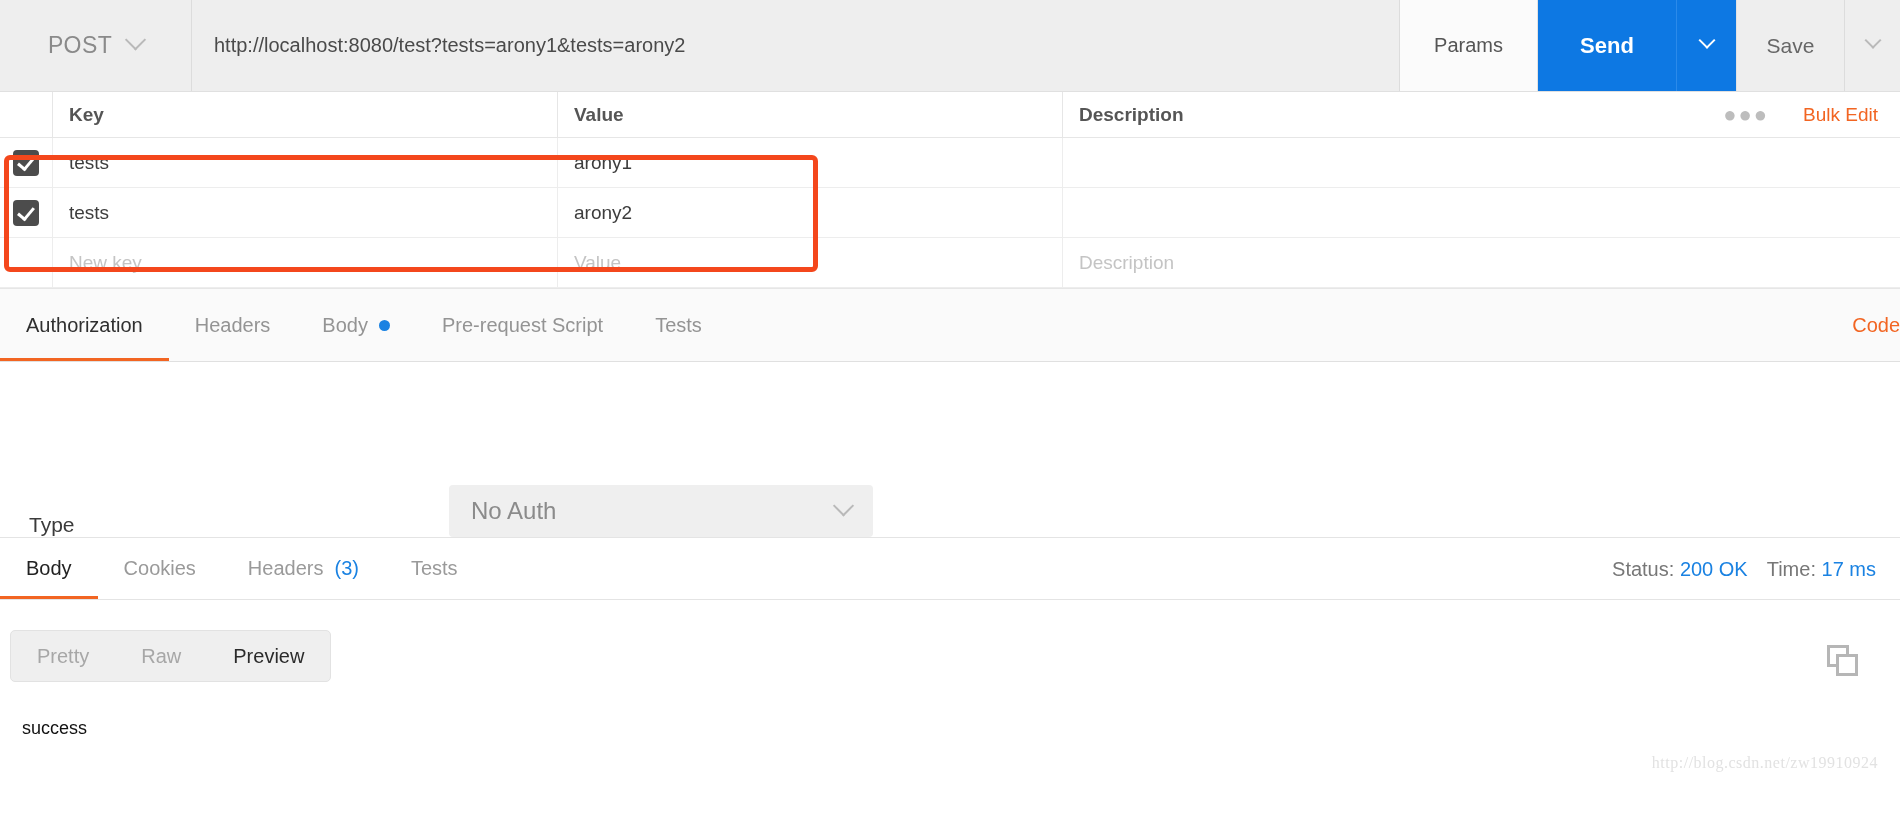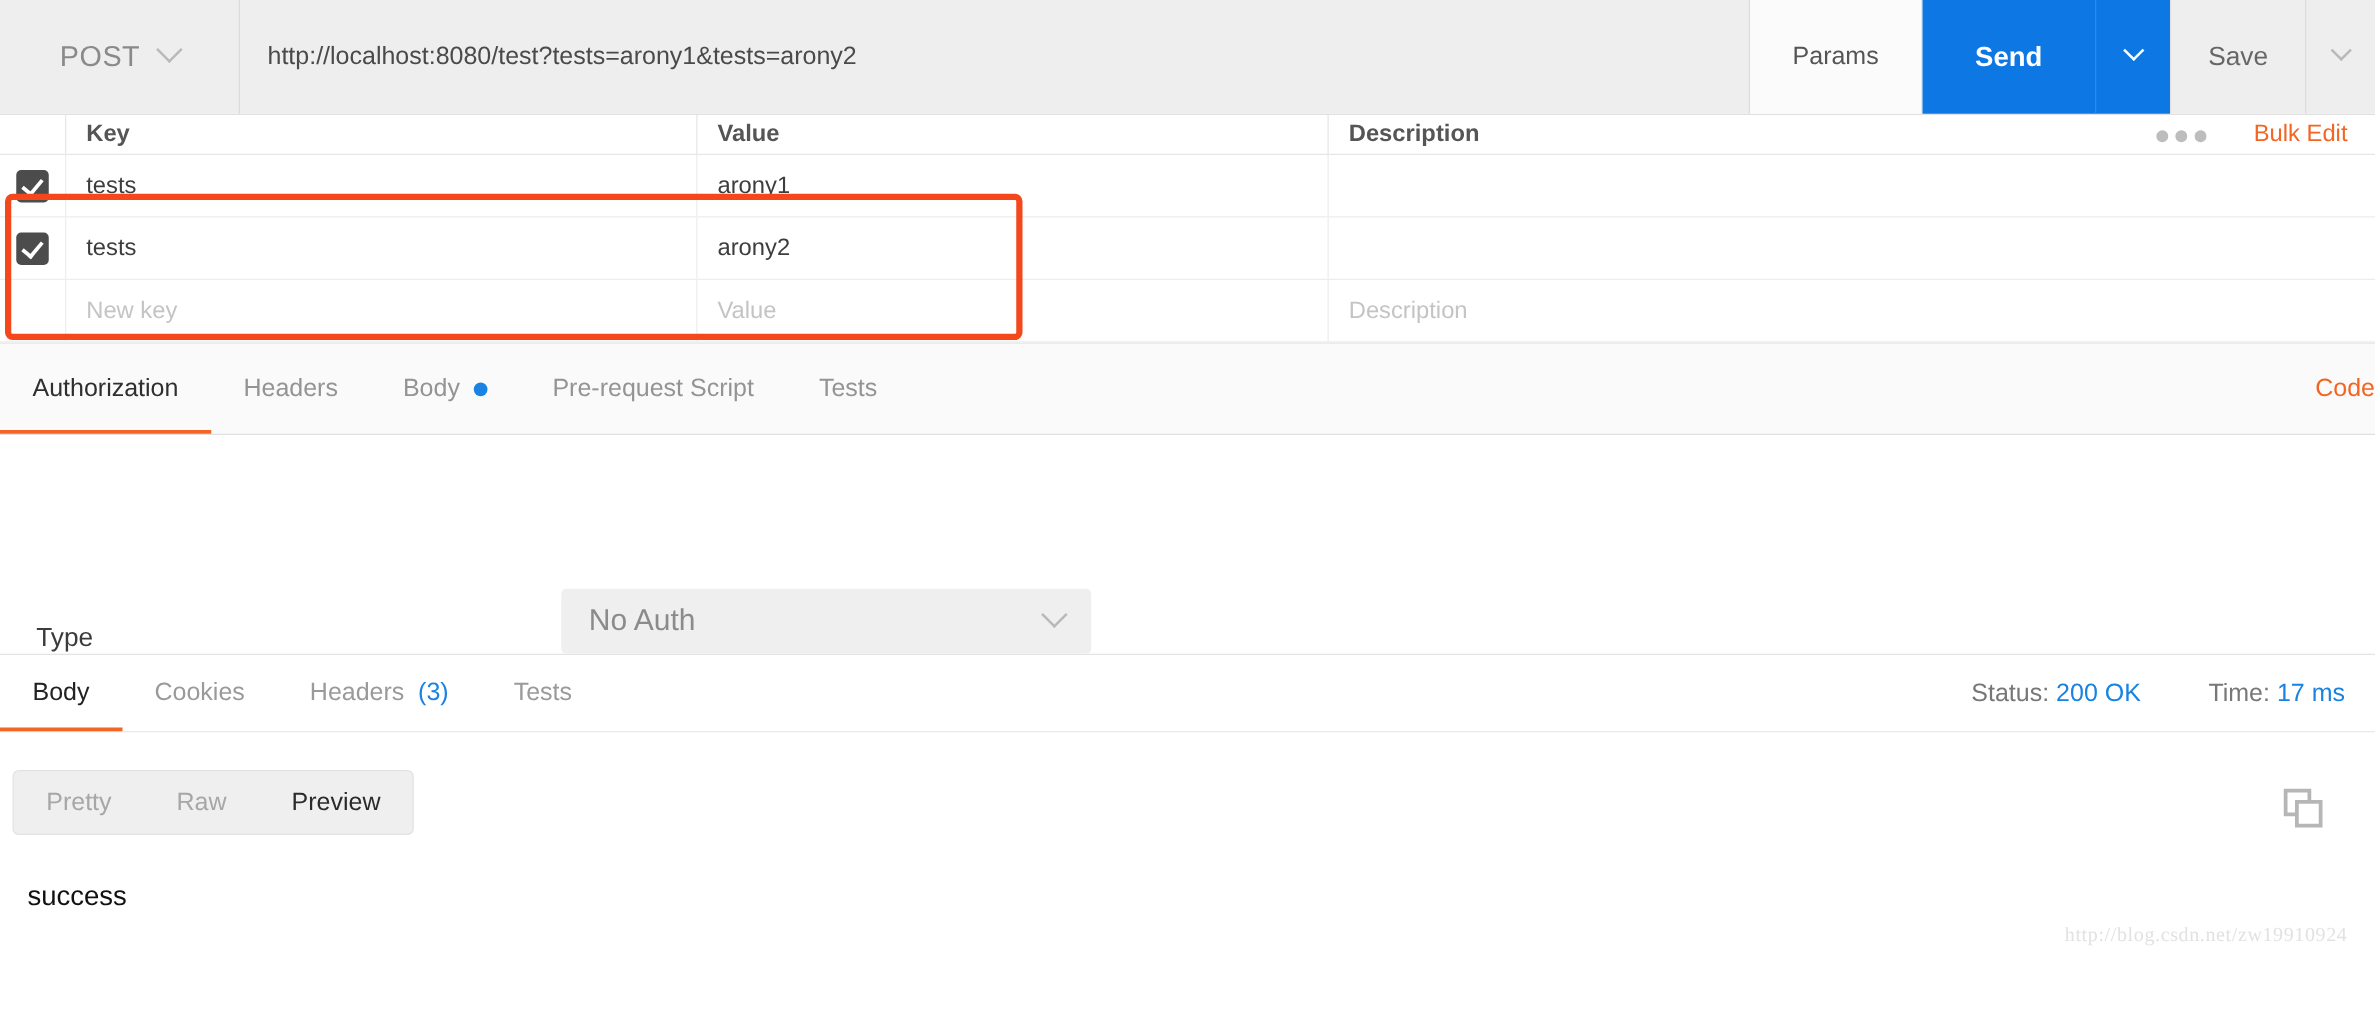--- a/index.html
+++ b/index.html
@@ -90,21 +90,21 @@
   }
 
   
   .params-table { position: relative; background: #fff; }
   .ptr {
     display: flex;
     height: 50px;
     border-bottom: 1px solid #ededed;
     align-items: stretch;
   }
-  .ptr.head { height: 32px; border-bottom: 1px solid #e6e6e6; }
+  .ptr.head { height: 46px; border-bottom: 1px solid #e6e6e6; }
   .c-check {
     width: 53px;
     border-right: 1px solid #ededed;
     display: flex; align-items: center; justify-content: center;
   }
   .ptr.head .c-check { border-right: 1px solid #e6e6e6; }
   .c-key   { width: 505px; border-right: 1px solid #ededed; display:flex; align-items:center; padding-left: 16px; }
   .c-val   { width: 505px; border-right: 1px solid #ededed; display:flex; align-items:center; padding-left: 16px; }
   .c-desc  { flex: 1; display: flex; align-items: center; padding-left: 16px; justify-content: space-between; padding-right: 22px; }
   .ptr.head .c-key, .ptr.head .c-val { border-right: 1px solid #e6e6e6; }
@@ -203,21 +203,21 @@
     background: #fff;
     border-bottom: 1px solid #e4e4e4;
     display: flex; align-items: center;
     position: relative;
   }
   .resp-tabs .tab { color: #9a9a9a; }
   .resp-tabs .tab.active { color: #222; }
   .count-blue { color: #1a82e2; }
   .meta {
     position: absolute; right: 24px; top: 50%; transform: translateY(-50%);
-    display: flex; gap: 54px; font-size: 20px; color: #777; align-items: center;
+    display: flex; gap: 19px; font-size: 20px; color: #777; align-items: center;
   }
   .meta b { color: #1a82e2; font-weight: normal; }
 
   
   .resp-body { position: relative; height: 180px; background: #fff; }
   .seg {
     position: absolute; left: 10px; top: 30px;
     height: 52px;
     background: #efefef;
     border: 1px solid #e2e2e2;
@@ -226,21 +226,21 @@
   }
   .seg-item {
     display: flex; align-items: center;
     padding: 0 26px;
     font-size: 20px; color: #a7a7a7; cursor: pointer;
   }
   .seg-item.active { color: #2b2b2b; }
   .copy-icon { position: absolute; right: 40px; top: 44px; cursor: pointer; }
   .body-text {
     position: absolute; left: 22px; top: 118px;
-    font-size: 22px; color: #111;
+    font-size: 18px; color: #111;
   }
   .watermark {
     position: absolute; right: 22px; bottom: 8px;
     font-family: "Liberation Serif", serif;
     font-size: 16px; color: #e2e2e2; letter-spacing: .5px;
   }
 </style>
 </head>
 <body>
 

